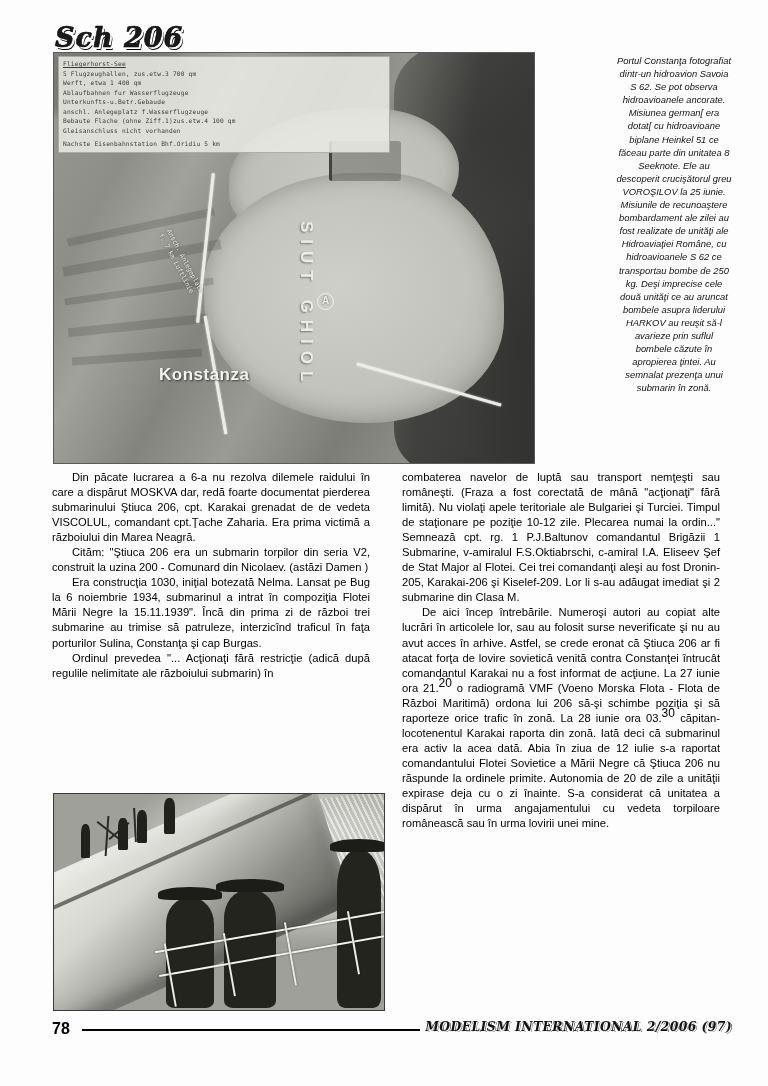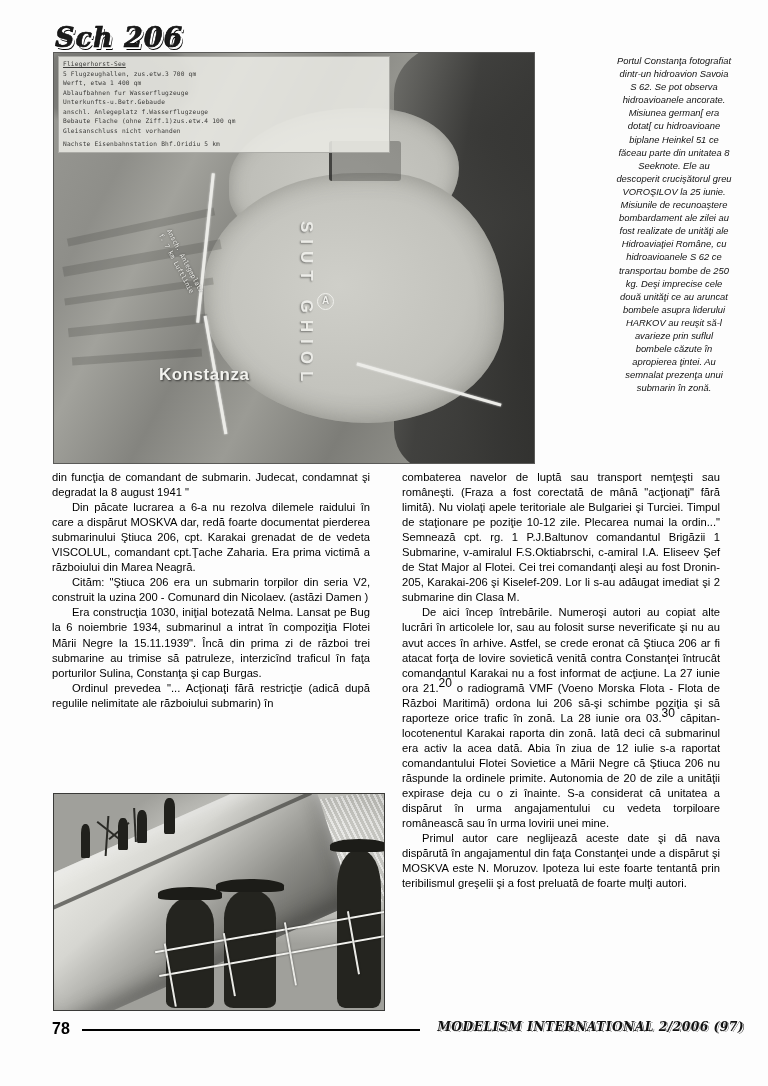--- a/index.html
+++ b/index.html
@@ -289,21 +289,21 @@
   .footer-rule {
     position: absolute;
     left: 82px;
     top: 1029px;
     width: 338px;
     height: 2px;
     background: #000;
   }
   .footer-journal {
     position: absolute;
-    right: 24px;
+    right: 36px;
     top: 1019px;
     font-family: "DejaVu Serif", serif;
     font-size: 12.4px;
     font-weight: bold;
     font-style: italic;
     letter-spacing: .4px;
     color: #111;
     text-shadow: 1px 1px 0 #ffffff, 1.4px 1.4px 0 #000000;
   }
 </style>
@@ -348,33 +348,31 @@
     <div class="map-label-diag">Ansch. Anlegeplatz
 f. 7 km Luftlinie</div>
     <div class="map-label-city">Konstanza</div>
     <div class="map-label-lake">SIUT GHIOL</div>
     <div class="map-marker-a">A</div>
   </div>
 
   <div class="photo-caption">Portul Constanţa fotografiat dintr-un hidroavion Savoia S 62. Se pot observa hidroavioanele ancorate. Misiunea german[ era dotat[ cu hidroavioane biplane Heinkel 51 ce făceau parte din unitatea 8 Seeknote. Ele au descoperit crucişătorul greu VOROŞILOV la 25 iunie. Misiunile de recunoaştere bombardament ale zilei au fost realizate de unităţi ale Hidroaviaţiei Române, cu hidroavioanele S 62 ce transportau bombe de 250 kg. Deşi imprecise cele două unităţi ce au aruncat bombele asupra liderului HARKOV au reuşit să-l avarieze prin suflul bombele căzute în apropierea ţintei. Au semnalat prezenţa unui submarin în zonă.</div>
 
   <div class="col col-left">
-    <p>din funcţia de comandant de submarin. Judecat, condamnat şi degradat la 8 august 1941 "</p>
     <p class="indent">Din păcate lucrarea a 6-a nu rezolva dilemele raidului în care a dispărut MOSKVA dar, redă foarte documentat pierderea submarinului Ştiuca 206, cpt. Karakai grenadat de de vedeta VISCOLUL, comandant cpt.Ţache Zaharia. Era prima victimă a războiului din Marea Neagră.</p>
     <p class="indent">Cităm: "Ştiuca 206 era un submarin torpilor din seria V2, construit la uzina 200 - Comunard din Nicolaev. (astăzi Damen )</p>
     <p class="indent">Era construcţia 1030, iniţial botezată Nelma. Lansat pe Bug la 6 noiembrie 1934, submarinul a intrat în compoziţia Flotei Mării Negre la 15.11.1939". Încă din prima zi de război trei submarine au trimise să patruleze, interzicînd traficul în faţa porturilor Sulina, Constanţa şi cap Burgas.</p>
     <p class="indent">Ordinul prevedea "... Acţionaţi fără restricţie (adică după regulile nelimitate ale războiului submarin) în</p>
   </div>
 
   <div class="col col-right">
     <p>combaterea navelor de luptă sau transport nemţeşti sau româneşti. (Fraza a fost corectată de mână "acţionaţi" fără limită). Nu violaţi apele teritoriale ale Bulgariei şi Turciei. Timpul de staţionare pe poziţie 10-12 zile. Plecarea numai la ordin..." Semnează cpt. rg. 1 P.J.Baltunov comandantul Brigăzii 1 Submarine, v-amiralul F.S.Oktiabrschi, c-amiral I.A. Eliseev Şef de Stat Major al Flotei. Cei trei comandanţi aleşi au fost Dronin-205, Karakai-206 şi Kiselef-209. Lor li s-au adăugat imediat şi 2 submarine din Clasa M.</p>
     <p class="indent">
       <span>De aici încep întrebările. Numeroşi autori au copiat alte lucrări în articolele lor, sau au folosit surse neverificate şi nu au avut acces în arhive. Astfel, se crede eronat că Ştiuca 206 ar fi atacat forţa de lovire sovietică venită contra Constanţei întrucât comandantul Karakai nu a fost informat de acţiune. La 27 iunie ora 21.</span><sup>20</sup><span> o radiogramă VMF (Voeno Morska Flota - Flota de Război Maritimă) ordona lui 206 să-şi schimbe poziţia şi să raporteze orice trafic în zonă. La 28 iunie ora 03.</span><sup>30</sup><span> căpitan-locotenentul Karakai raporta din zonă. Iată deci că submarinul era activ la acea dată. Abia în ziua de 12 iulie s-a raportat comandantului Flotei Sovietice a Mării Negre că Ştiuca 206 nu răspunde la ordinele primite. Autonomia de 20 de zile a unităţii expirase deja cu o zi înainte. S-a considerat că unitatea a dispărut în urma angajamentului cu vedeta torpiloare românească sau în urma lovirii unei mine.</span>
     </p>
-    <p class="indent">Primul autor care neglijează aceste date şi dă nava dispărută în angajamentul din faţa Constanţei unde a dispărut şi MOSKVA este N. Moruzov. Ipoteza lui este foarte tentantă prin teribilismul greşelii şi a fost preluată de foarte mulţi autori.</p>
   </div>
 
   <div class="sub-photo">
     <div class="sub-sea"></div>
     <div class="sub-wake"></div>
     <div class="sub-hull"></div>
     <div class="sub-deck-edge"></div>
 
     <div class="mast" style="left:52px;top:22px;width:2px;height:40px;transform:rotate(4deg);"></div>
     <div class="mast" style="left:40px;top:36px;width:30px;height:2px;transform:rotate(38deg);"></div>

